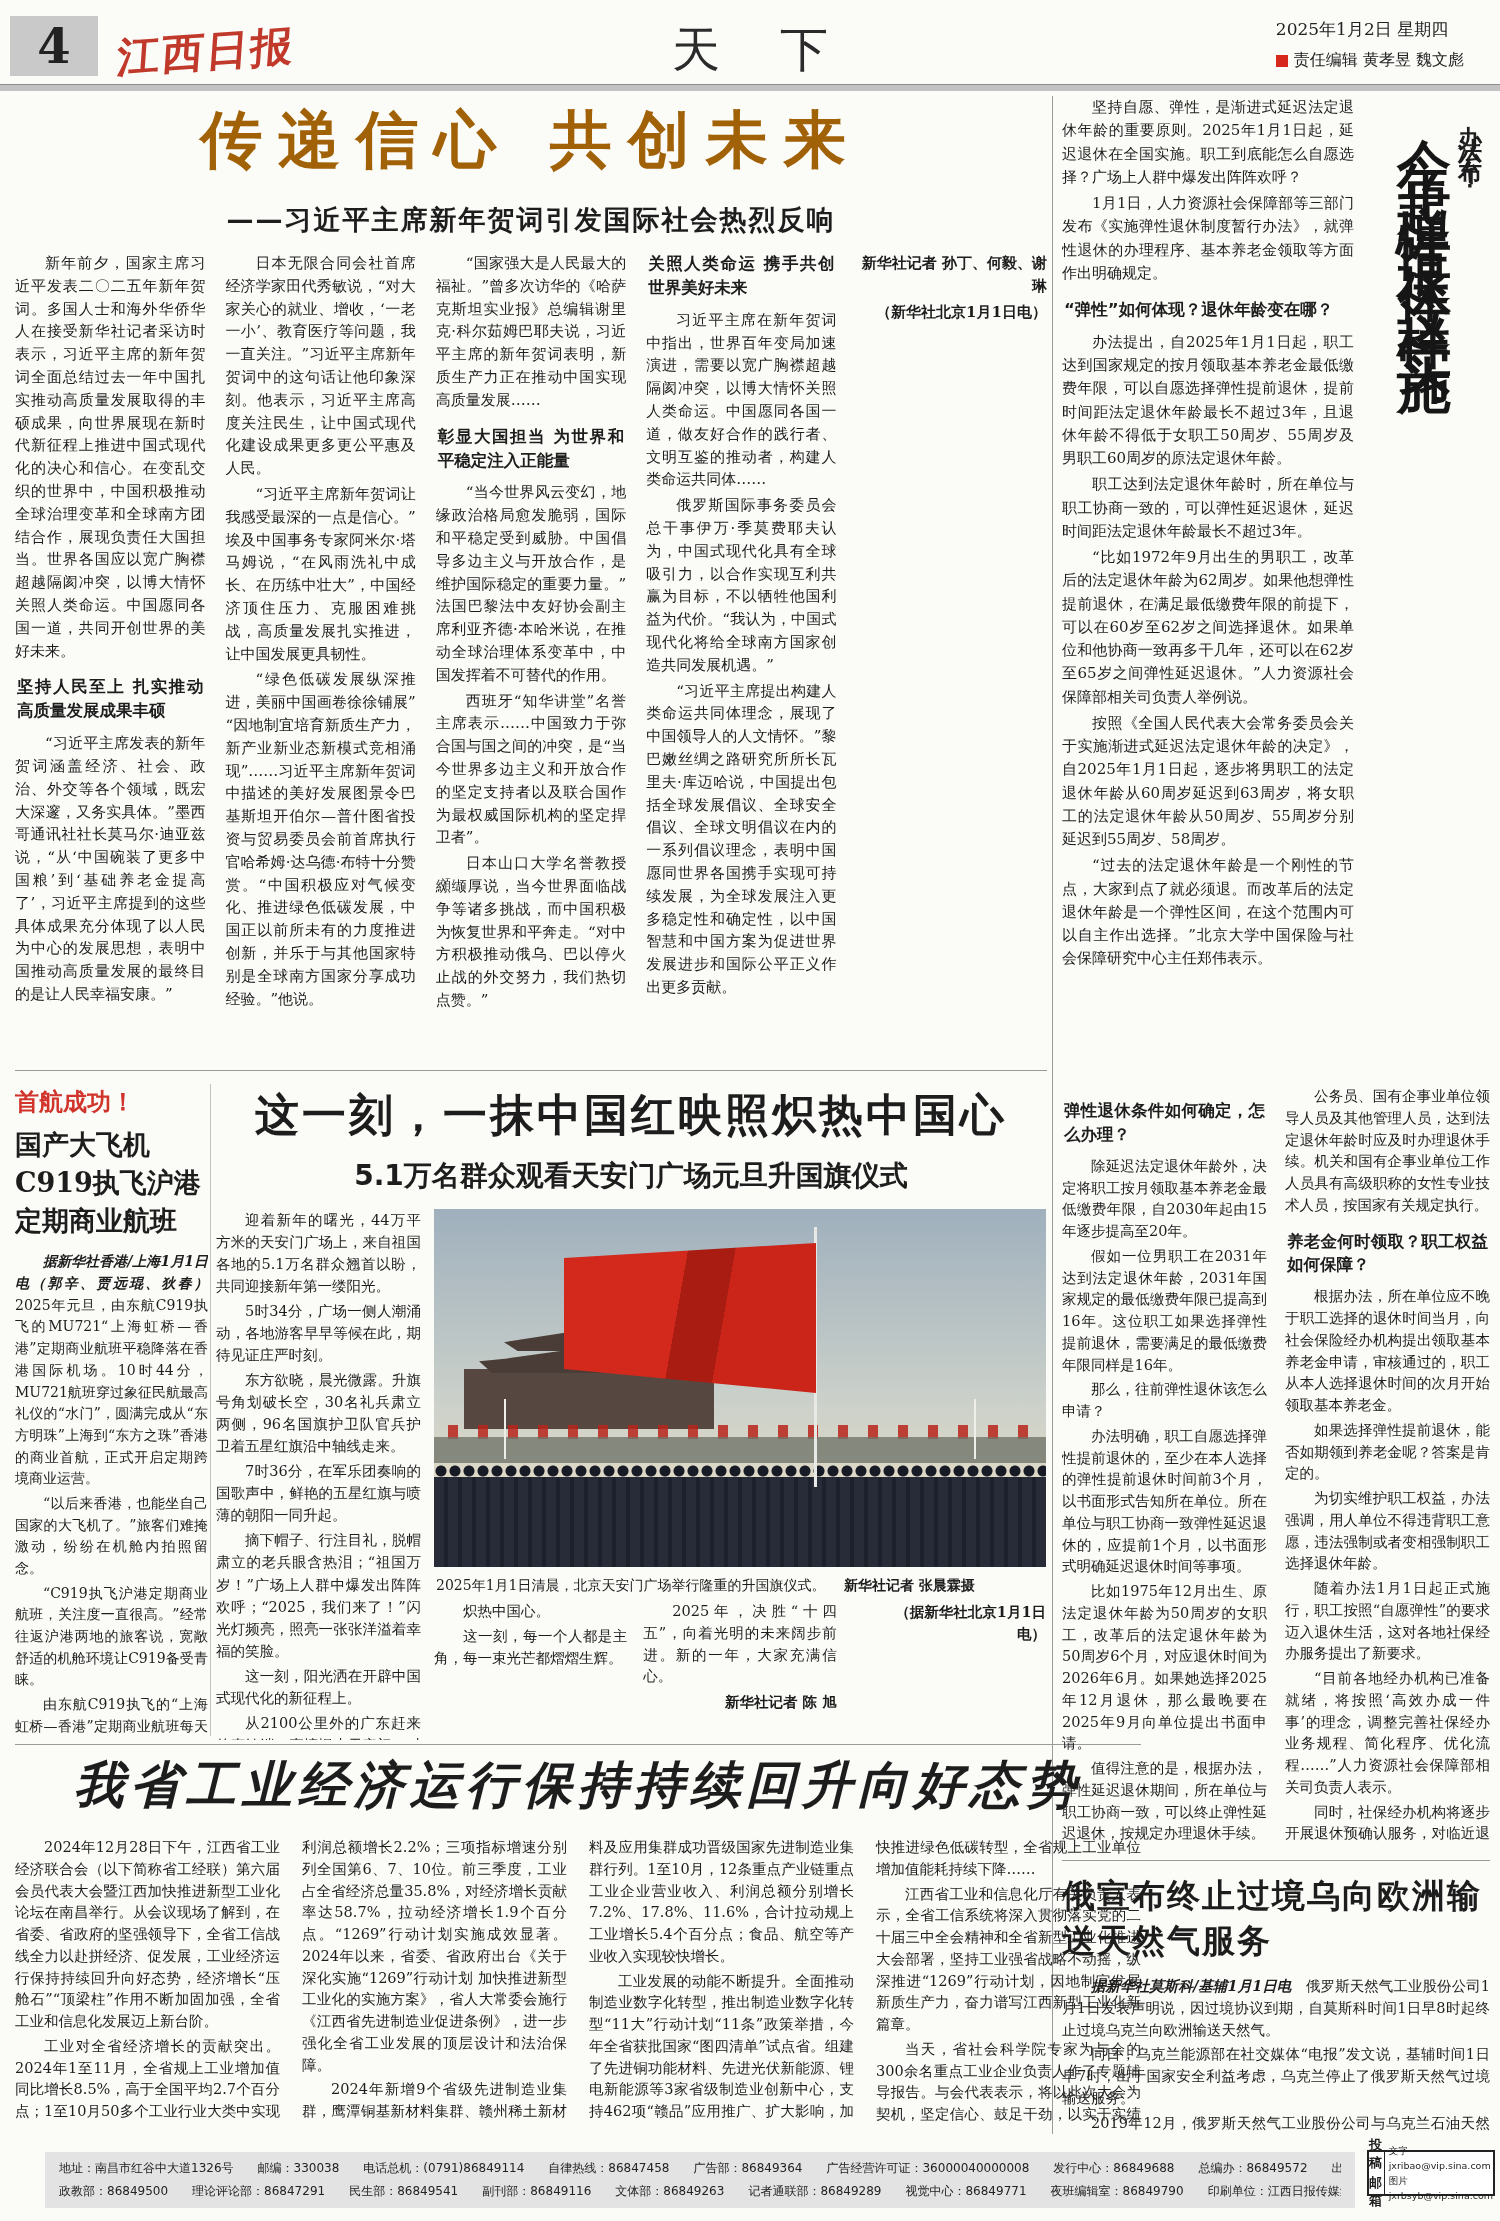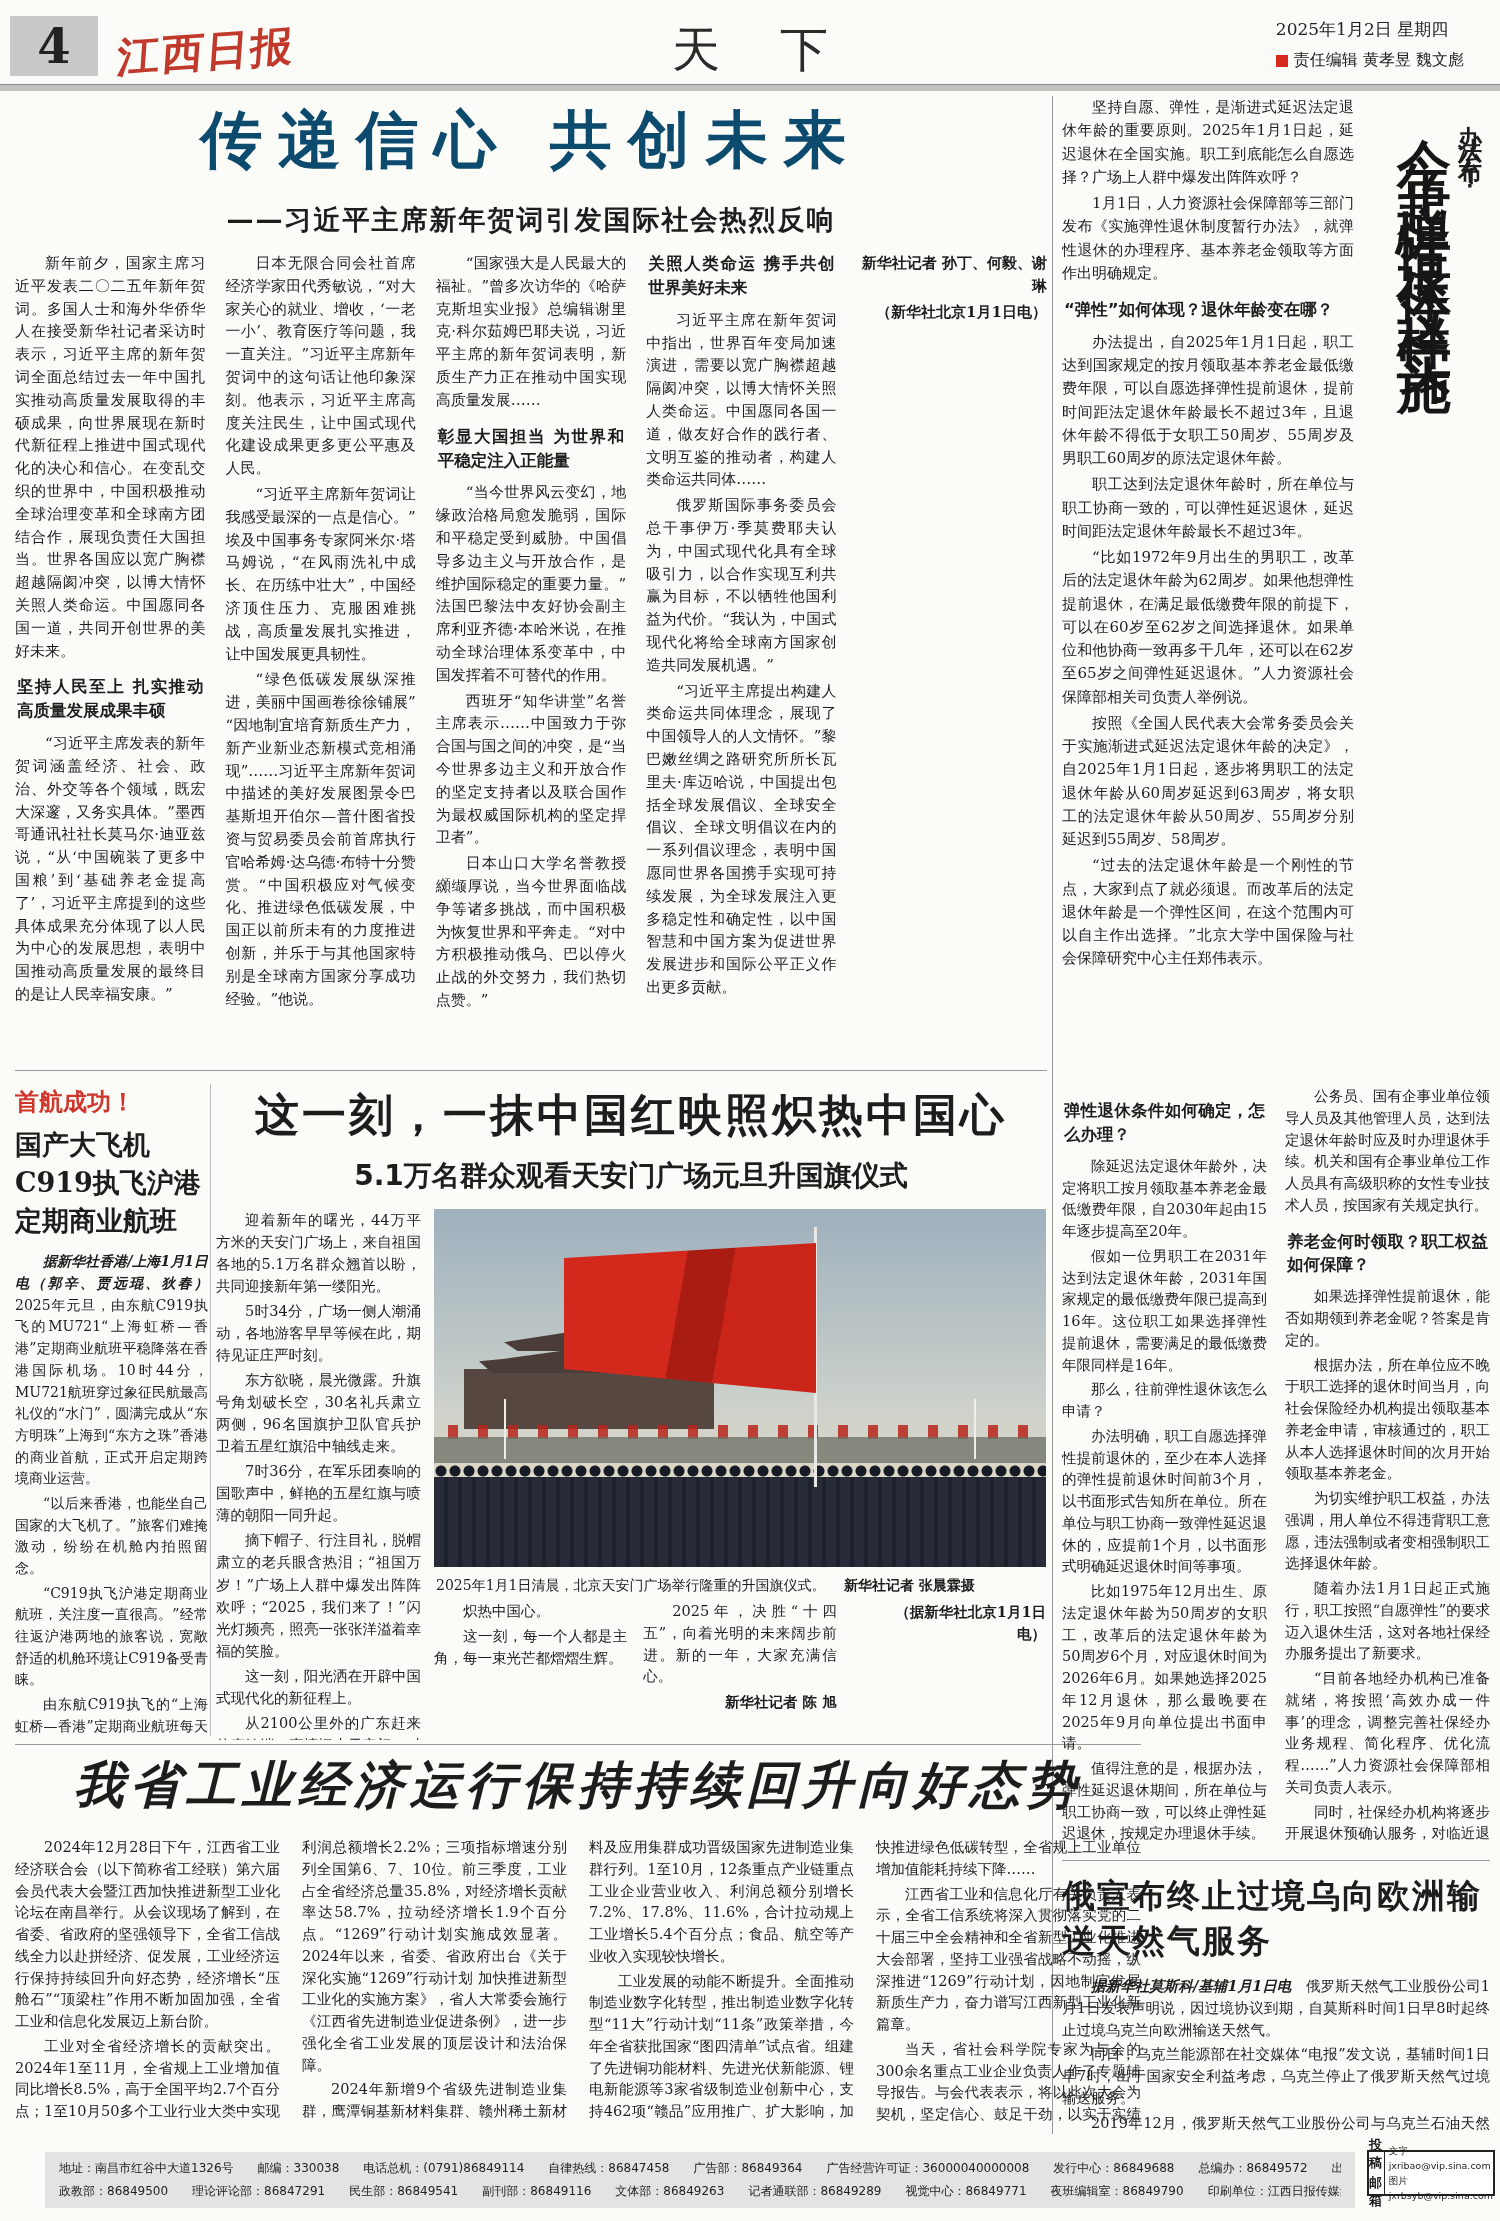--- a/index.html
+++ b/index.html
@@ -18,21 +18,21 @@
   .redsq{display:inline-block;width:12px;height:12px;background:#d6281c;}
   .header-rule{position:absolute;left:0;top:84px;width:1500px;height:6px;background:#c2c2c2;border-top:1px solid #8d8d8d;}
   
   .vrule-main{position:absolute;left:1052px;top:96px;width:1px;height:2038px;background:#9a9a9a;}
   .hrule1{position:absolute;left:15px;top:1070px;width:1032px;height:1px;background:#9a9a9a;}
   .hrule2{position:absolute;left:15px;top:1744px;width:1126px;height:1px;background:#9a9a9a;}
   .hrule3{position:absolute;left:1062px;top:1860px;width:428px;height:1px;background:#9a9a9a;}
   .vrule-c919{position:absolute;left:210px;top:1084px;width:1px;height:652px;background:#c0c0c0;}
   
   .main-article{position:absolute;left:15px;top:94px;width:1032px;height:972px;overflow:hidden;}
-  .main-h1{text-align:center;font-size:62px;font-weight:900;letter-spacing:16px;color:#0c4a6e;margin:4px 0 0;
+  .main-h1{text-align:center;font-size:62px;font-weight:900;letter-spacing:16px;color:#a16207;margin:4px 0 0;
            font-family:"DejaVu Sans","Liberation Sans",sans-serif;}
   .main-h2{text-align:center;font-size:27px;font-weight:bold;letter-spacing:2px;margin:20px 0 6px;}
   .cols5{margin-top:14px;height:800px;column-count:5;column-gap:20px;column-fill:auto;
          font-size:15px;line-height:1.52;text-align:justify;}
   .cols5 p,.cols2 p,.colbody p{text-indent:2em;margin:0 0 3px;}
   h3.sub{font-family:"DejaVu Sans","Liberation Sans",sans-serif;font-size:16.5px;font-weight:bold;
          margin:13px 2px 9px;line-height:1.45;text-indent:0;}
   p.byline{text-indent:0;text-align:right;font-weight:bold;margin-top:10px;}
   p.dateline{text-indent:0;text-align:right;font-weight:bold;}
   
@@ -173,22 +173,22 @@
   <div class="rt-mid">
     <h3 class="sub">弹性退休条件如何确定，怎么办理？</h3>
     <p>除延迟法定退休年龄外，决定将职工按月领取基本养老金最低缴费年限，自2030年起由15年逐步提高至20年。</p>
     <p>假如一位男职工在2031年达到法定退休年龄，2031年国家规定的最低缴费年限已提高到16年。这位职工如果选择弹性提前退休，需要满足的最低缴费年限同样是16年。</p>
     <p>那么，往前弹性退休该怎么申请？</p>
     <p>办法明确，职工自愿选择弹性提前退休的，至少在本人选择的弹性提前退休时间前3个月，以书面形式告知所在单位。所在单位与职工协商一致弹性延迟退休的，应提前1个月，以书面形式明确延迟退休时间等事项。</p>
     <p>比如1975年12月出生、原法定退休年龄为50周岁的女职工，改革后的法定退休年龄为50周岁6个月，对应退休时间为2026年6月。如果她选择2025年12月退休，那么最晚要在2025年9月向单位提出书面申请。</p>
     <p>值得注意的是，根据办法，弹性延迟退休期间，所在单位与职工协商一致，可以终止弹性延迟退休，按规定办理退休手续。</p>
     <p>公务员、国有企事业单位领导人员及其他管理人员，达到法定退休年龄时应及时办理退休手续。机关和国有企事业单位工作人员具有高级职称的女性专业技术人员，按国家有关规定执行。</p>
     <h3 class="sub">养老金何时领取？职工权益如何保障？</h3>
+    <p>根据办法，所在单位应不晚于职工选择的退休时间当月，向社会保险经办机构提出领取基本养老金申请，审核通过的，职工从本人选择退休时间的次月开始领取基本养老金。</p>
     <p>如果选择弹性提前退休，能否如期领到养老金呢？答案是肯定的。</p>
-    <p>根据办法，所在单位应不晚于职工选择的退休时间当月，向社会保险经办机构提出领取基本养老金申请，审核通过的，职工从本人选择退休时间的次月开始领取基本养老金。</p>
     <p>为切实维护职工权益，办法强调，用人单位不得违背职工意愿，违法强制或者变相强制职工选择退休年龄。</p>
     <p>随着办法1月1日起正式施行，职工按照“自愿弹性”的要求迈入退休生活，这对各地社保经办服务提出了新要求。</p>
     <p>“目前各地经办机构已准备就绪，将按照‘高效办成一件事’的理念，调整完善社保经办业务规程、简化程序、优化流程……”人力资源社会保障部相关司负责人表示。</p>
     <p>同时，社保经办机构将逐步开展退休预确认服务，对临近退休年龄的参保人员，提前推送参保人员信息，方便参保人员及时了解自己的养老保险权益和退休办理渠道……</p>
 
   </div>
 
   <div class="russia">
     <h1 class="russia-h1">俄宣布终止过境乌向欧洲输送天然气服务</h1>
     <div class="russia-body">

